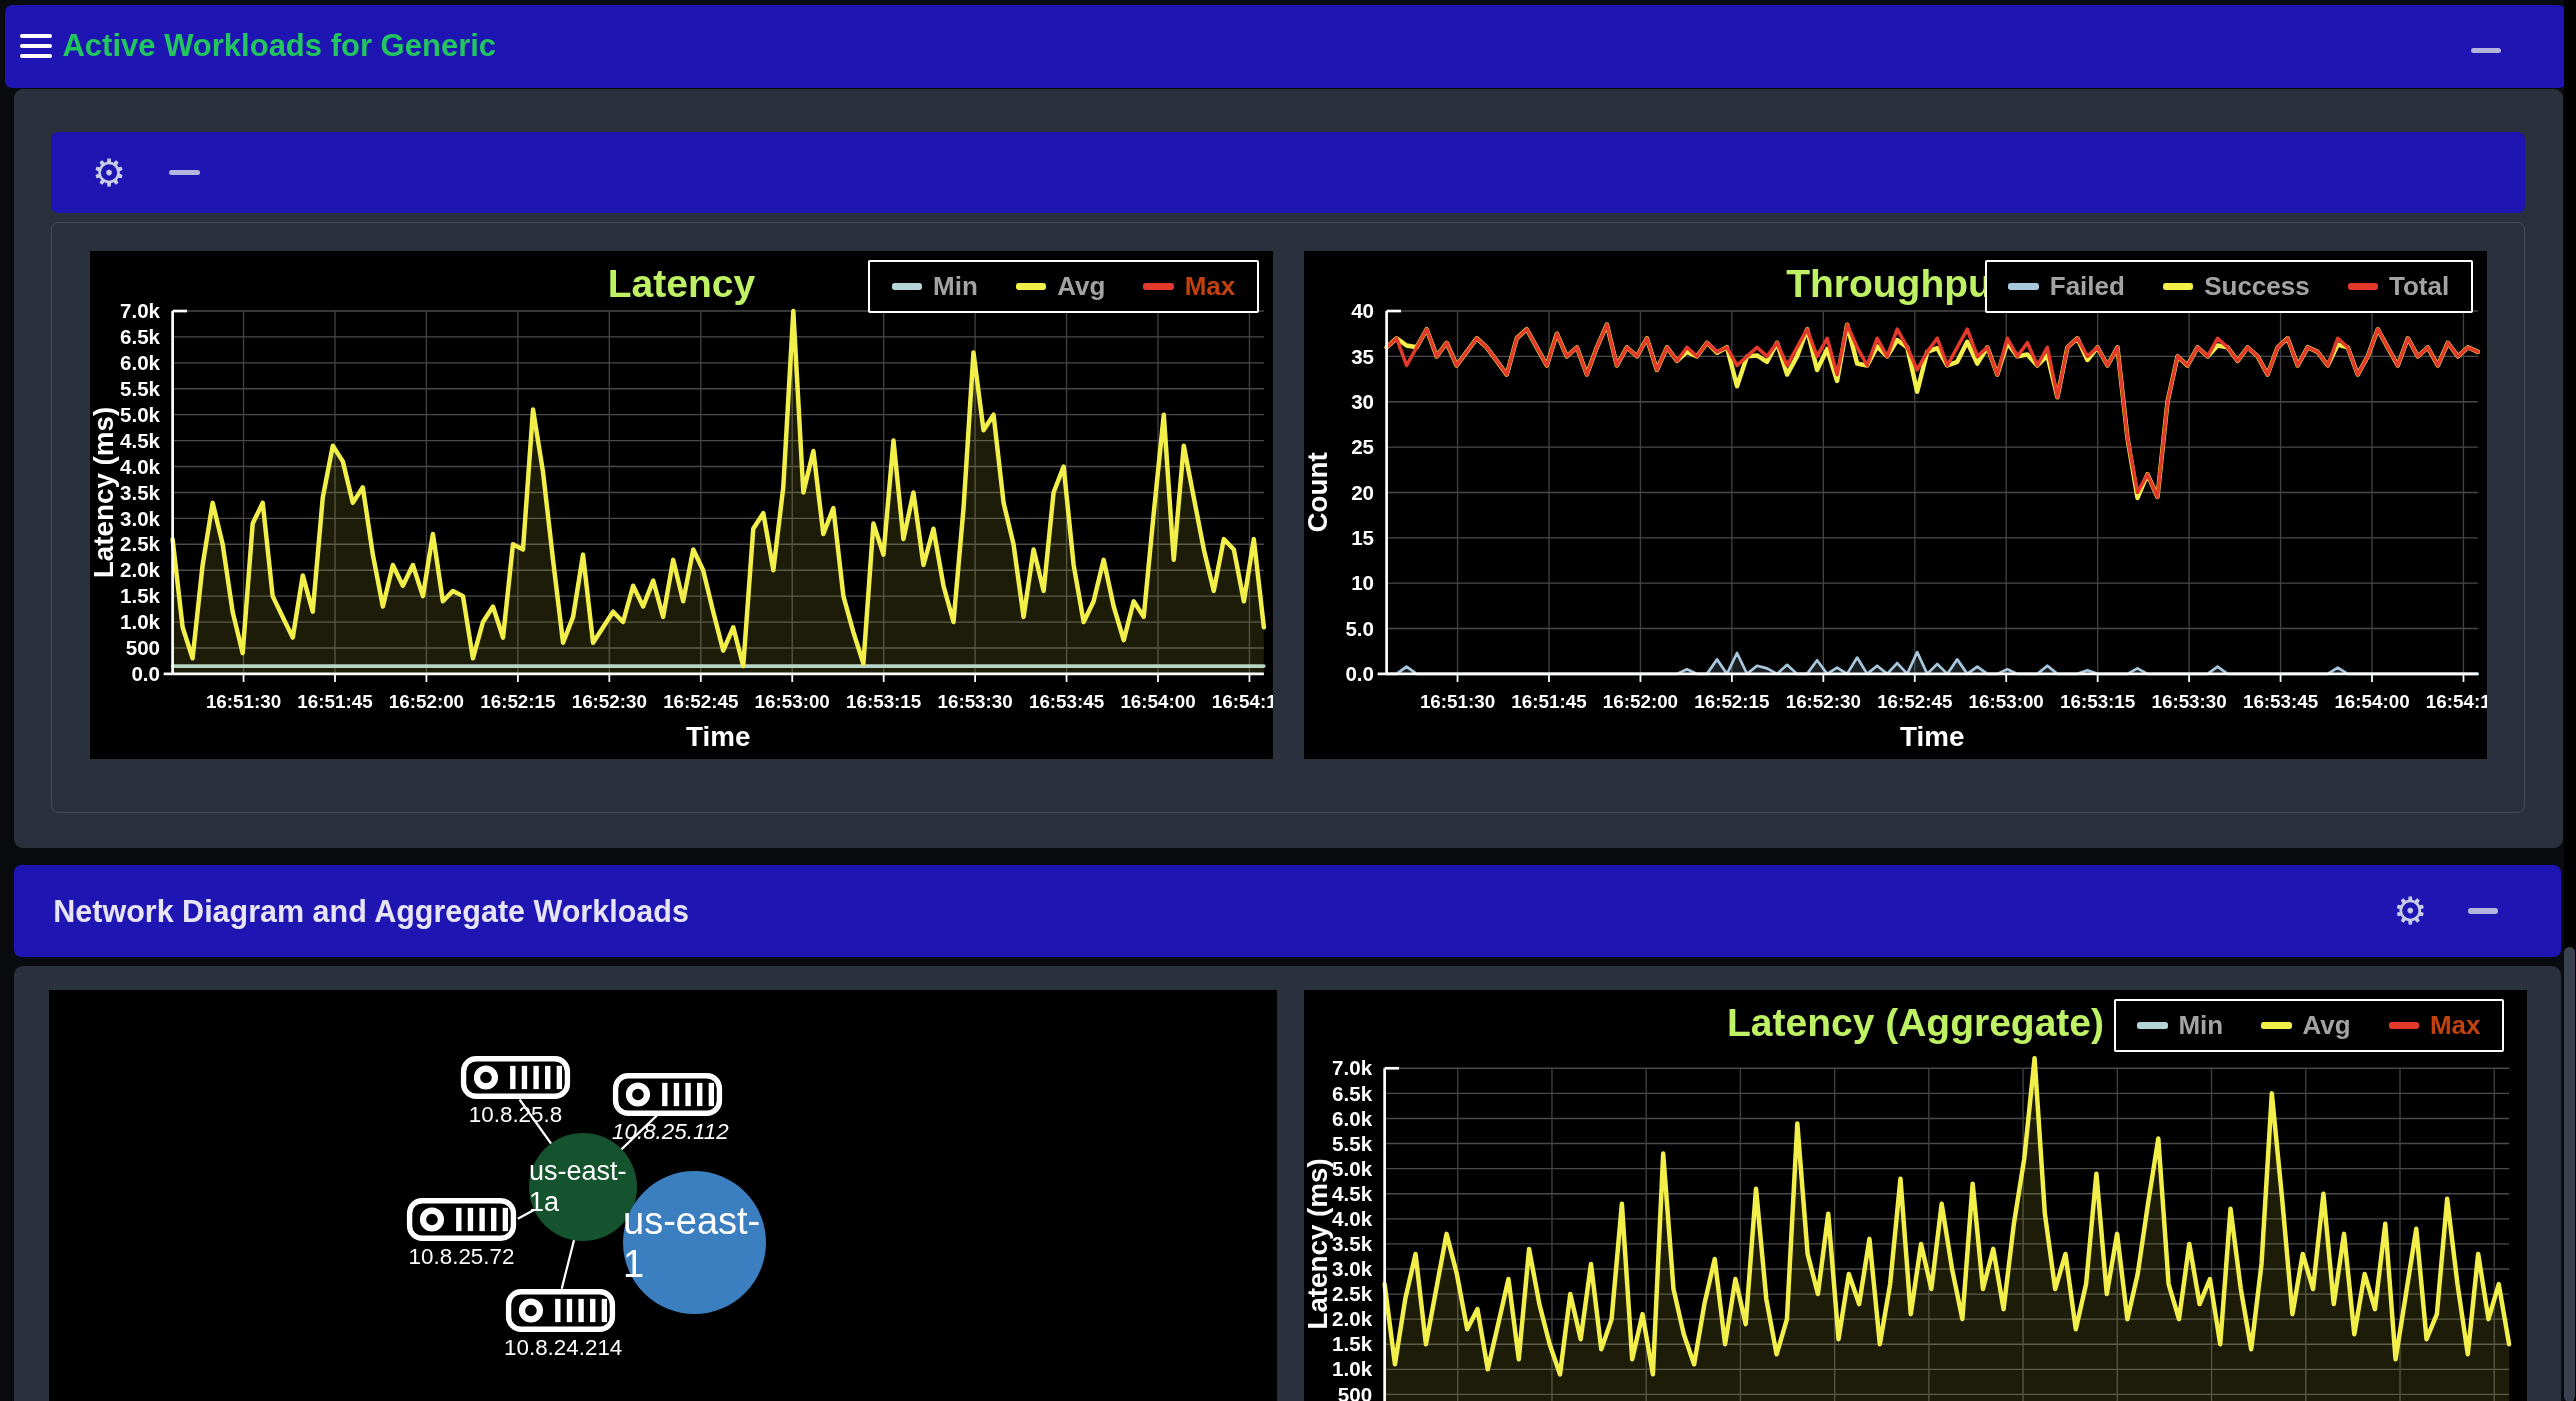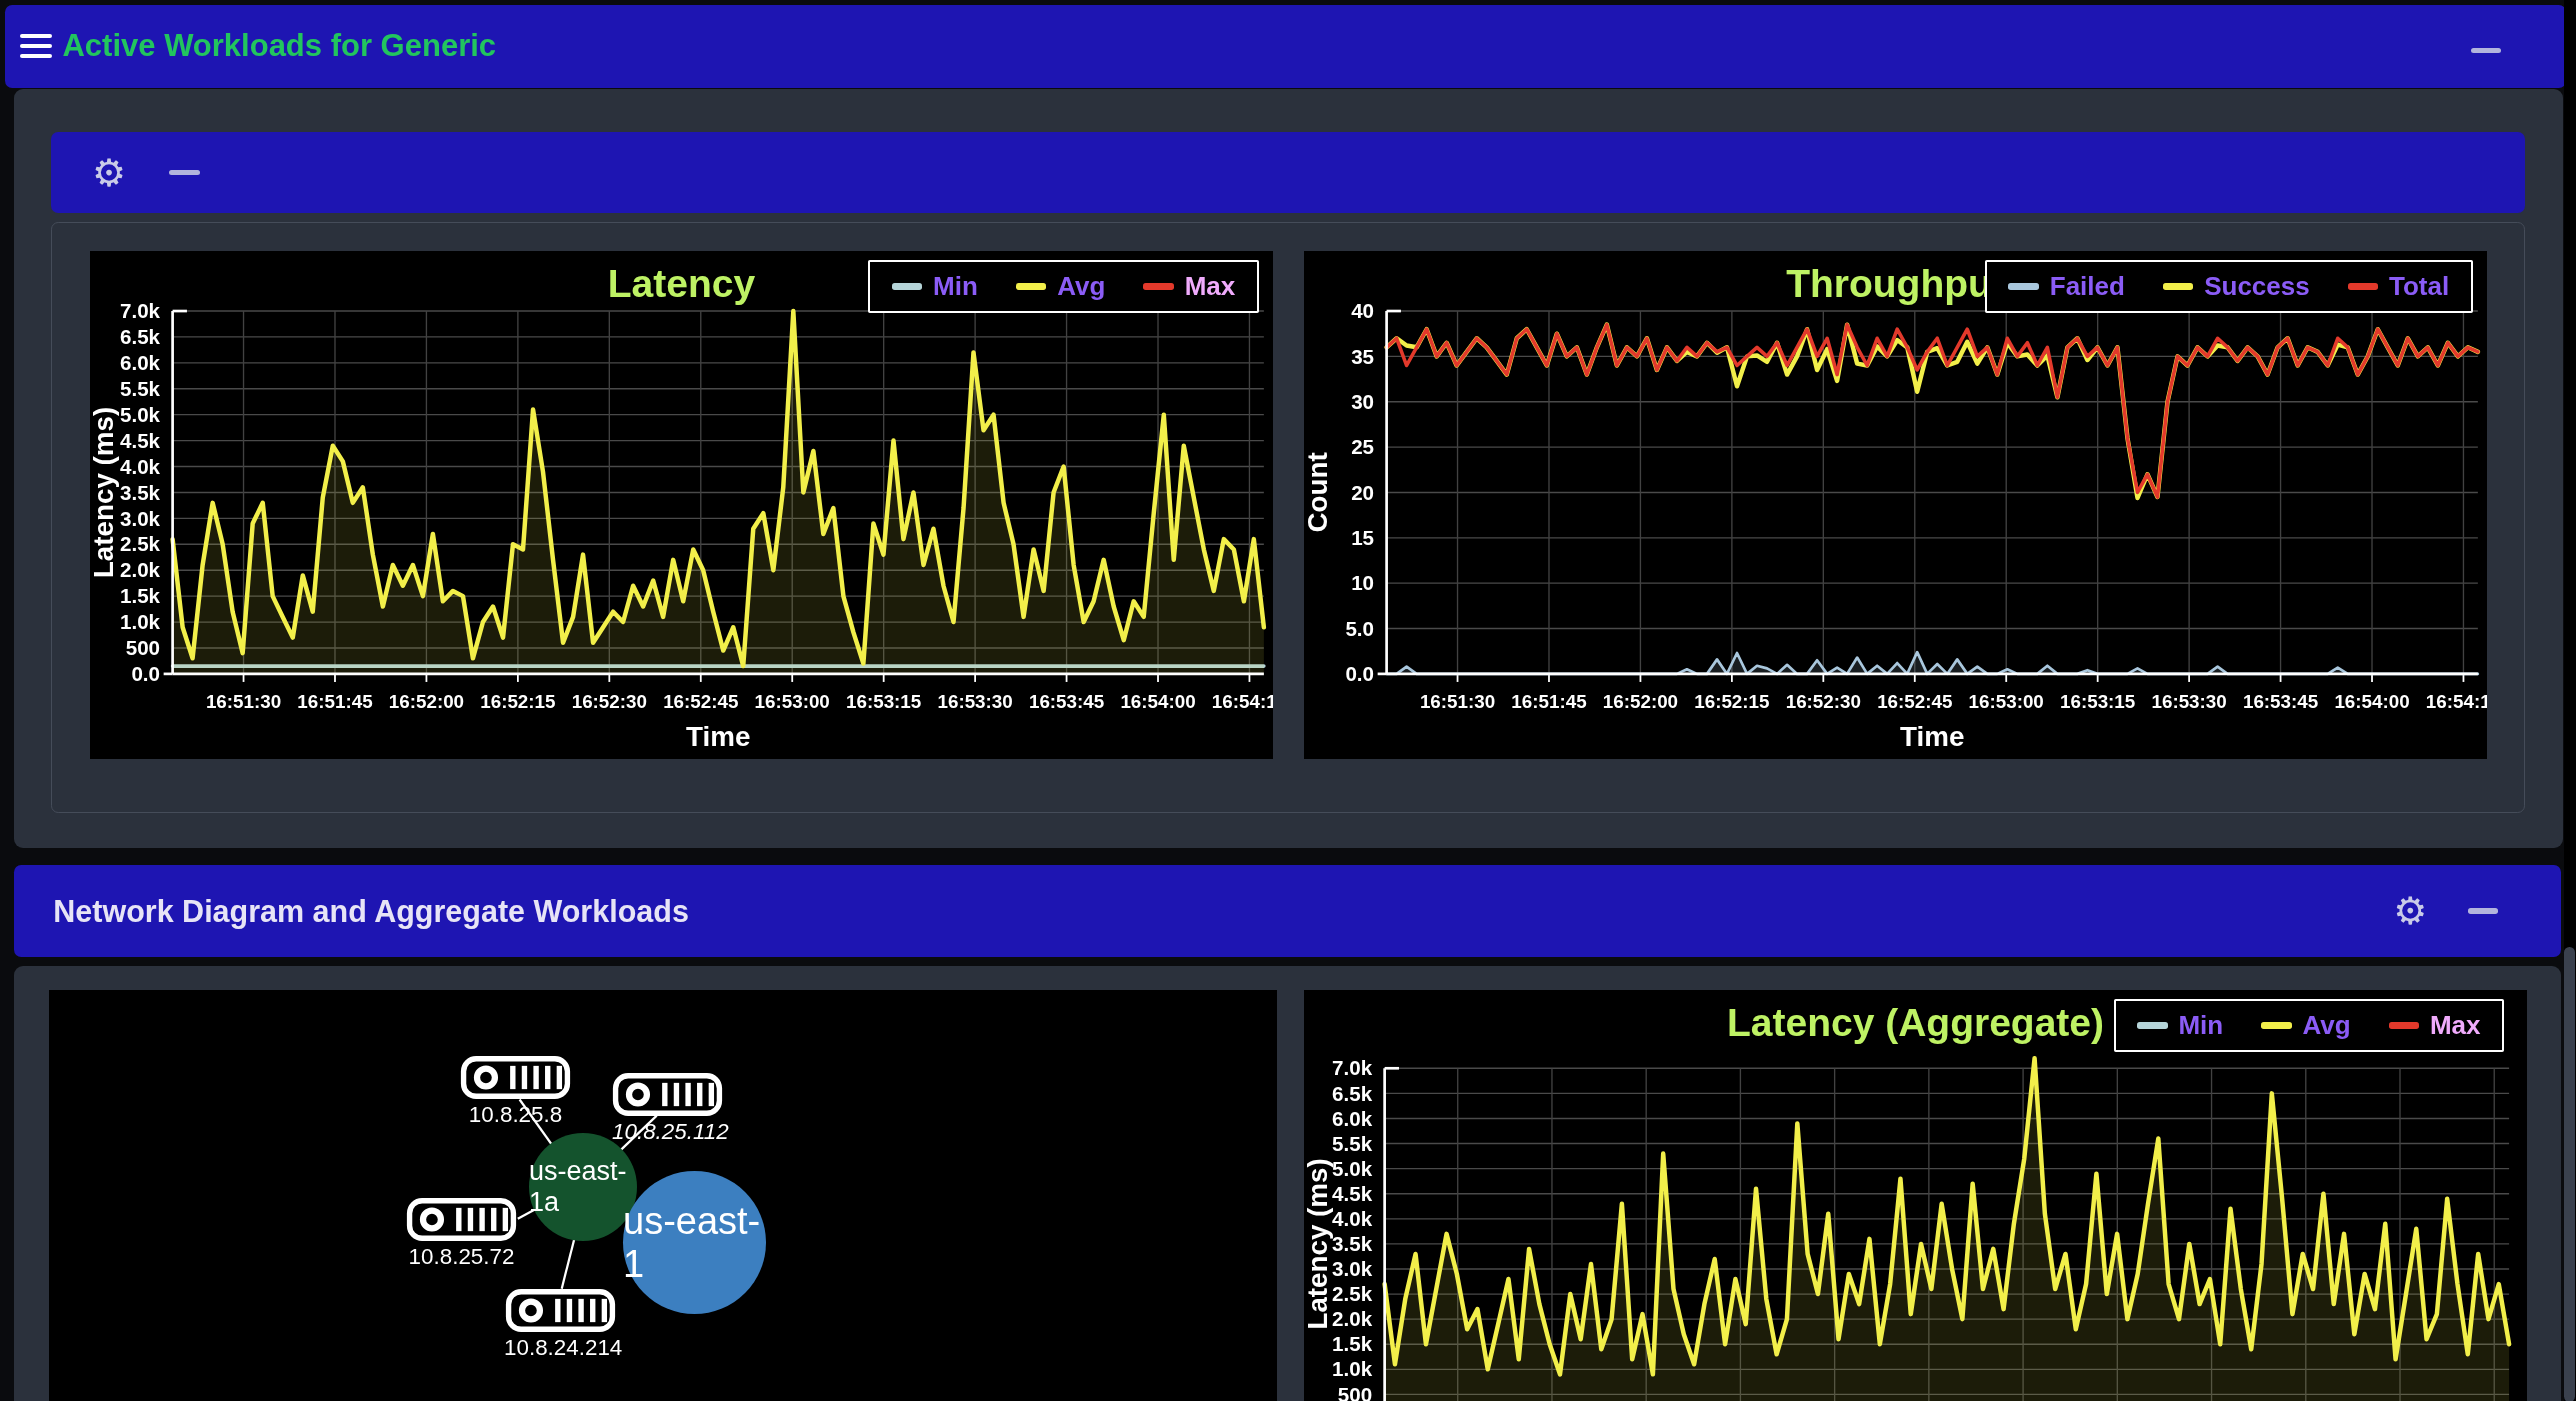--- a/index.html
+++ b/index.html
@@ -41,22 +41,22 @@
   #chart-throughput{left:1304px;top:251px;width:1183px;height:508px;}
   #chart-aggregate{left:1304px;top:990px;width:1223px;height:592px;}
   #network-panel{left:49px;top:990px;width:1228px;height:574px;background:#000;position:absolute;}
 
   .chart-title{position:absolute;top:10.8px;left:0;width:100%;text-align:center;color:#bef264;
                font-size:39px;font-weight:700;pointer-events:none;}
   .legend{position:absolute;top:9px;right:14.3px;background:#000;border:2.7px solid #fff;
           border-radius:1.8px;display:flex;align-items:center;gap:38px;padding:9px 21.5px;}
   .legend-item{display:flex;align-items:center;gap:10.8px;cursor:pointer;}
   .swatch{width:30.5px;height:6.3px;border-radius:2.7px;display:inline-block;}
-  .legend-label{color:#8b5cf6;font-size:26px;font-weight:600;}
-  .legend-label.disabled{color:#f0abfc;}
+  .legend-label{color:#a3a3a3;font-size:26px;font-weight:600;}
+  .legend-label.disabled{color:#c2410c;}
 
   
   .zone{position:absolute;border-radius:50%;display:flex;align-items:center;justify-content:center;
         color:#fff;}
   #zone-a{left:480px;top:143px;width:108px;height:108px;font-size:27px;}
   #zone-b{left:574px;top:181px;width:143px;height:143px;font-size:38px;}
   .host{position:absolute;text-align:center;}
   .host svg{display:block;margin:0 auto;}
   .host-label{color:#fff;font-size:22.4px;margin-top:1.8px;}
   #host0{left:411px;top:65px;width:111px;}

